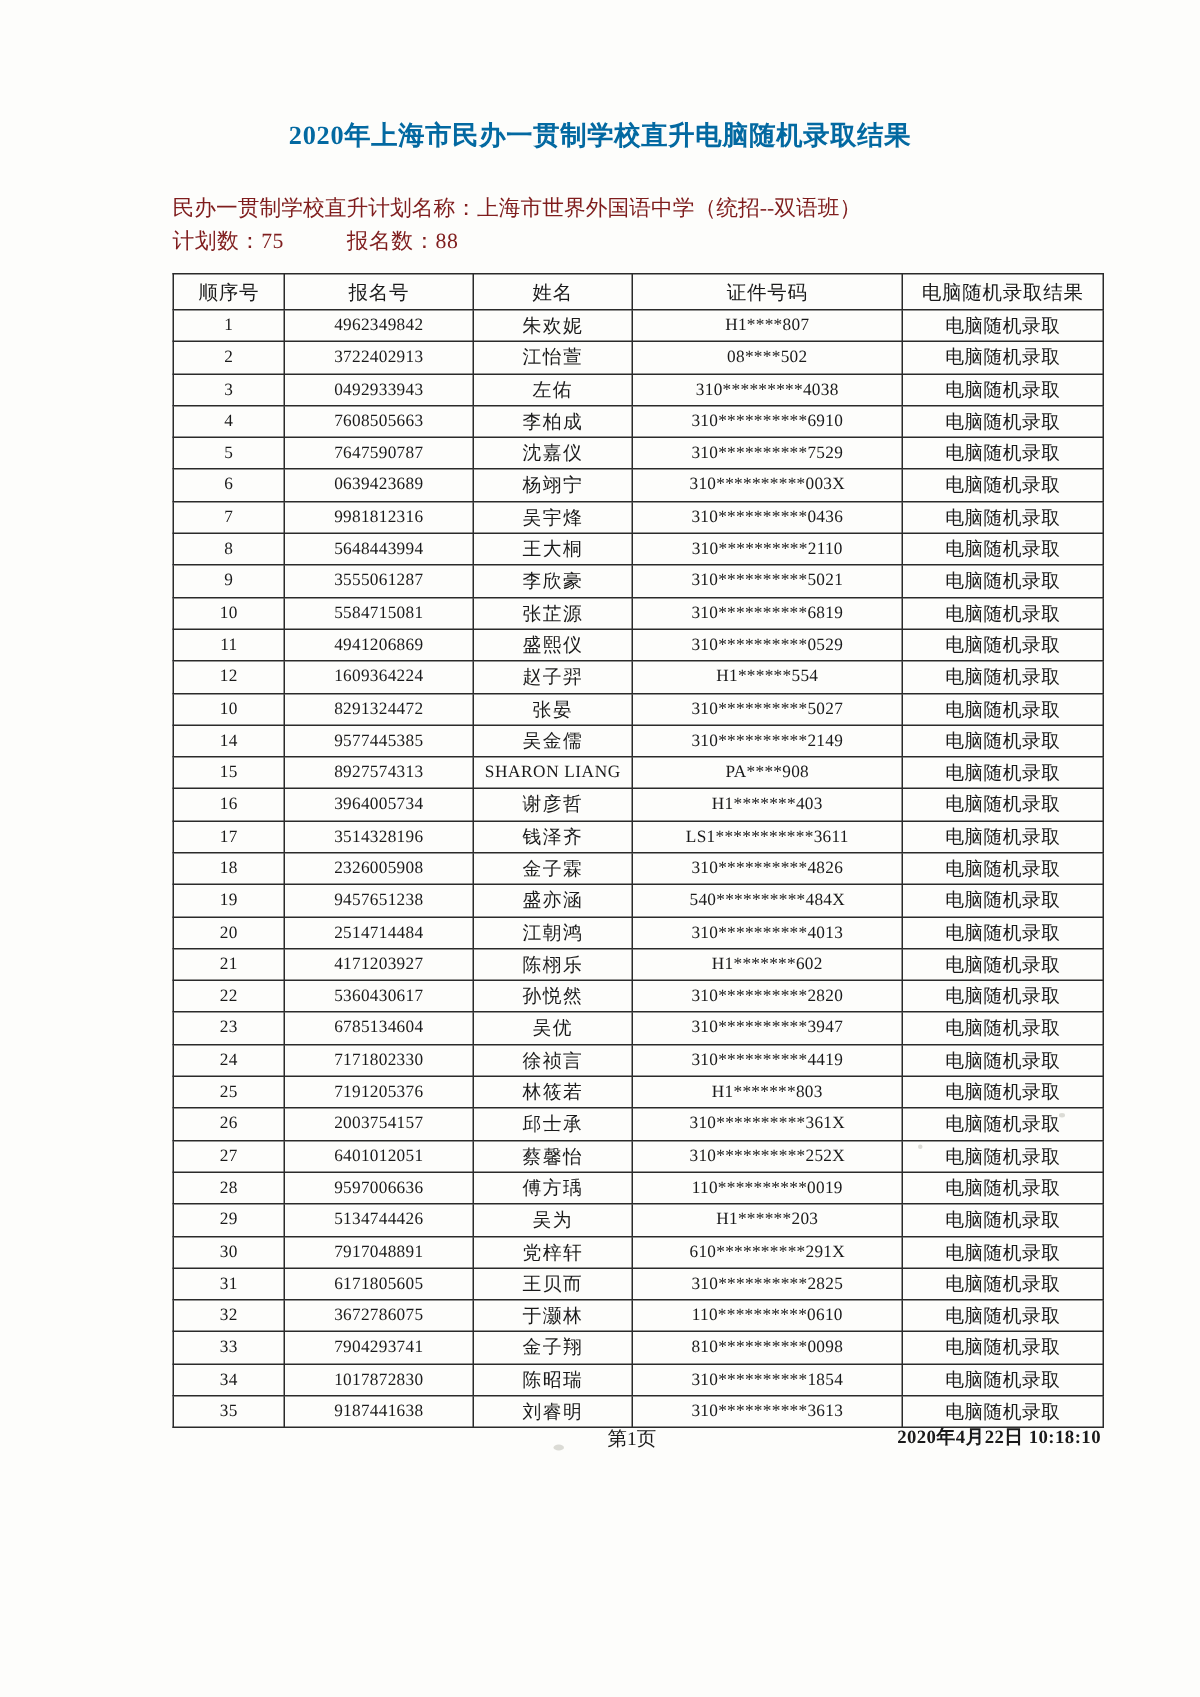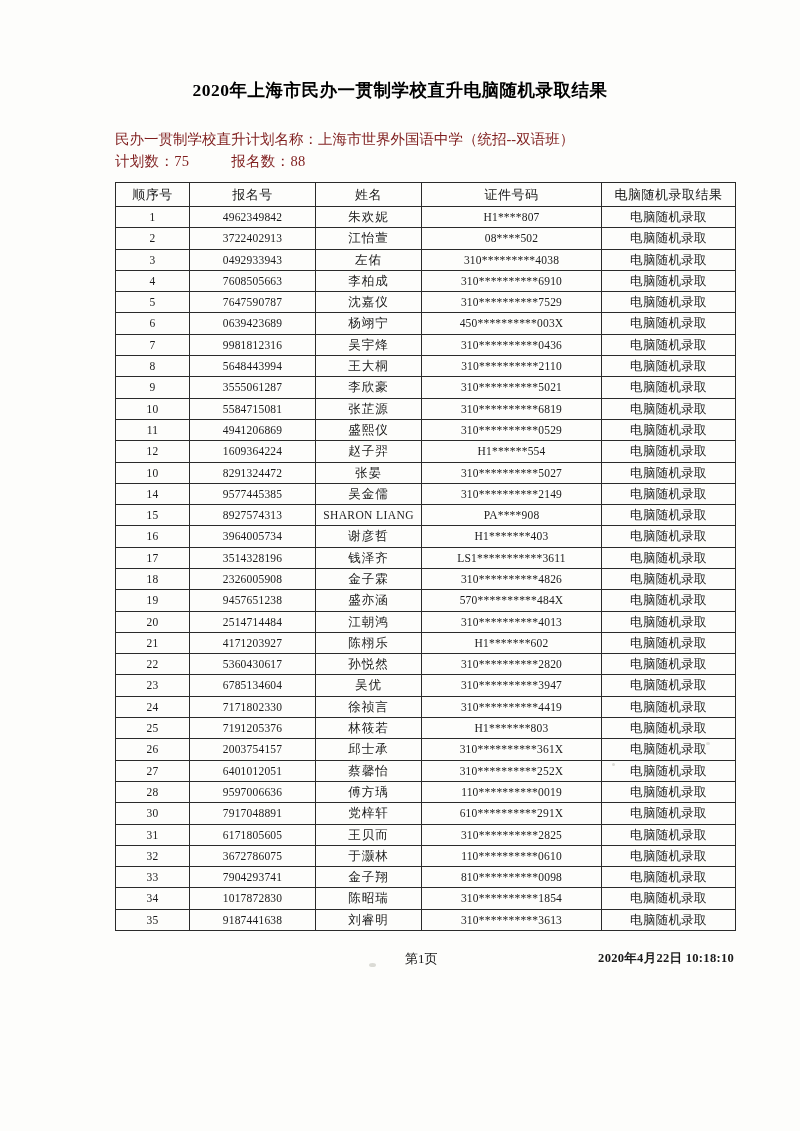--- a/index.html
+++ b/index.html
@@ -21,21 +21,21 @@
     width: 800px;
     height: 1131px;
     overflow: hidden;
   }
   .doc-title {
     text-align: center;
     font-size: 17.5px;
     font-weight: bold;
     letter-spacing: 0.5px;
     margin-top: 78px;
-    color: #000000;
+    color: #0369a1;
   }
   .meta {
     margin: 26px 0 0 115px;
     font-size: 14.5px;
     line-height: 1.55;
     color: #7f1d1d;
   }
   .meta .line2 {
     letter-spacing: 0.3px;
   }
@@ -181,21 +181,21 @@
           <td class="no">5</td>
           <td class="reg">7647590787</td>
           <td class="name">沈嘉仪</td>
           <td class="id">310**********7529</td>
           <td class="res">电脑随机录取</td>
         </tr>
         <tr>
           <td class="no">6</td>
           <td class="reg">0639423689</td>
           <td class="name">杨翊宁</td>
-          <td class="id">450**********003X</td>
+          <td class="id">310**********003X</td>
           <td class="res">电脑随机录取</td>
         </tr>
         <tr>
           <td class="no">7</td>
           <td class="reg">9981812316</td>
           <td class="name">吴宇烽</td>
           <td class="id">310**********0436</td>
           <td class="res">电脑随机录取</td>
         </tr>
         <tr>
@@ -272,21 +272,21 @@
           <td class="no">18</td>
           <td class="reg">2326005908</td>
           <td class="name">金子霖</td>
           <td class="id">310**********4826</td>
           <td class="res">电脑随机录取</td>
         </tr>
         <tr>
           <td class="no">19</td>
           <td class="reg">9457651238</td>
           <td class="name">盛亦涵</td>
-          <td class="id">570**********484X</td>
+          <td class="id">540**********484X</td>
           <td class="res">电脑随机录取</td>
         </tr>
         <tr>
           <td class="no">20</td>
           <td class="reg">2514714484</td>
           <td class="name">江朝鸿</td>
           <td class="id">310**********4013</td>
           <td class="res">电脑随机录取</td>
         </tr>
         <tr>
@@ -339,20 +339,27 @@
           <td class="res">电脑随机录取</td>
         </tr>
         <tr>
           <td class="no">28</td>
           <td class="reg">9597006636</td>
           <td class="name">傅方瑀</td>
           <td class="id">110**********0019</td>
           <td class="res">电脑随机录取</td>
         </tr>
         <tr>
+          <td class="no">29</td>
+          <td class="reg">5134744426</td>
+          <td class="name">吴为</td>
+          <td class="id">H1******203</td>
+          <td class="res">电脑随机录取</td>
+        </tr>
+        <tr>
           <td class="no">30</td>
           <td class="reg">7917048891</td>
           <td class="name">党梓轩</td>
           <td class="id">610**********291X</td>
           <td class="res">电脑随机录取</td>
         </tr>
         <tr>
           <td class="no">31</td>
           <td class="reg">6171805605</td>
           <td class="name">王贝而</td>

